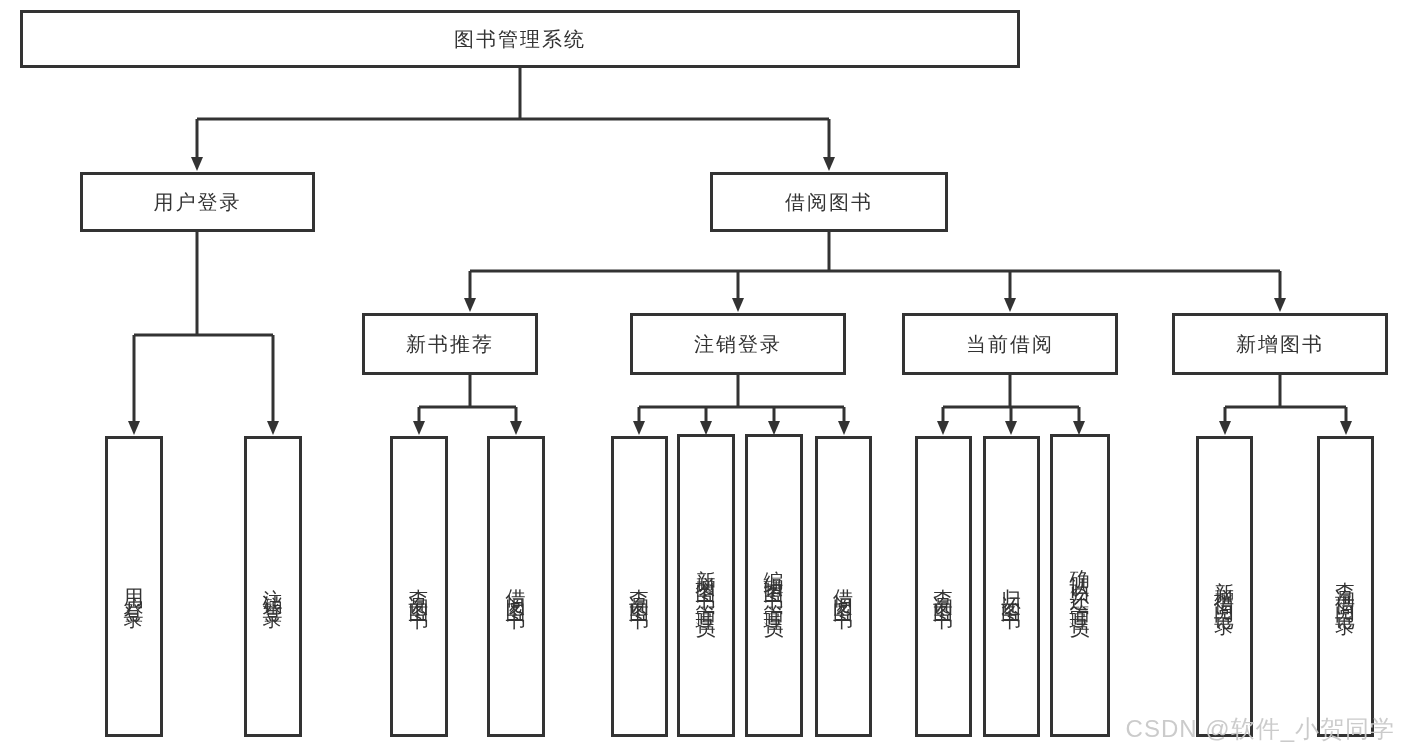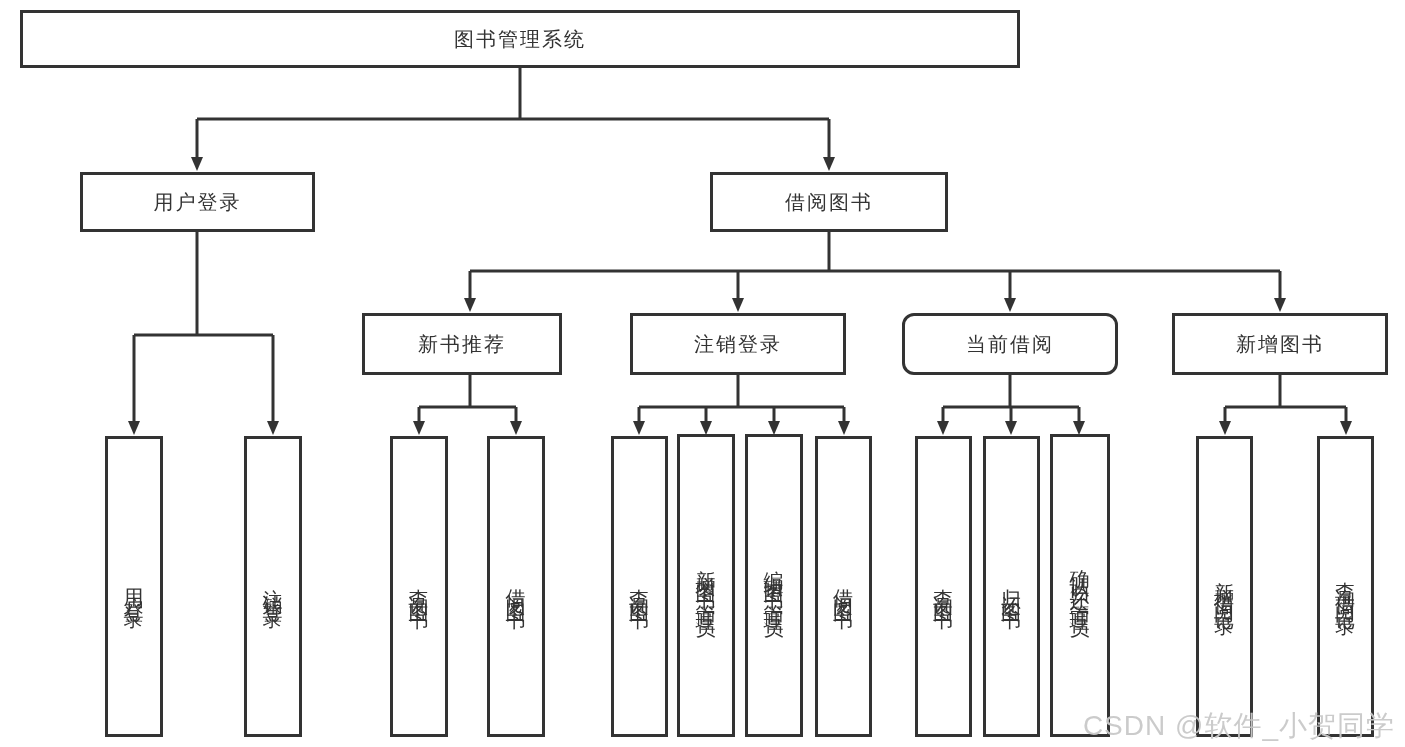--- a/index.html
+++ b/index.html
@@ -47,21 +47,21 @@
     letter-spacing: 7px;
     font-size: 20px;
     line-height: 1;
     max-height: 96%;
     text-align: center;
   }
   #watermark {
     position: absolute;
     right: 10px;
     bottom: 2px;
-    font-size: 28px;
+    font-size: 24px;
     letter-spacing: 1px;
     color: var(--watermark);
     opacity: 0.95;
     z-index: 10;
   }
 </style>
 </head>
 <body>
 
 <div id="canvas">
@@ -118,27 +118,27 @@
     <span>图书管理系统</span>
   </div>
 
   <div class="node" style="left:80px; top:172px; width:235px; height:60px;">
     <span>用户登录</span>
   </div>
   <div class="node" style="left:710px; top:172px; width:238px; height:60px;">
     <span>借阅图书</span>
   </div>
 
-  <div class="node" style="left:362px; top:313px; width:200px; height:62px;">
+  <div class="node" style="left:362px; top:313px; width:176px; height:62px;">
     <span>新书推荐</span>
   </div>
   <div class="node" style="left:630px; top:313px; width:216px; height:62px;">
     <span>注销登录</span>
   </div>
-  <div class="node" style="left:902px; top:313px; width:216px; height:62px;border-radius:12px;">
+  <div class="node" style="left:902px; top:313px; width:216px; height:62px;">
     <span>当前借阅</span>
   </div>
   <div class="node" style="left:1172px; top:313px; width:216px; height:62px;">
     <span>新增图书</span>
   </div>
 
   <div class="node leaf" style="left:105px; top:436px; width:58px; height:301px;">
     <span class="vtext">用户登录</span>
   </div>
   <div class="node leaf" style="left:244px; top:436px; width:58px; height:301px;">

